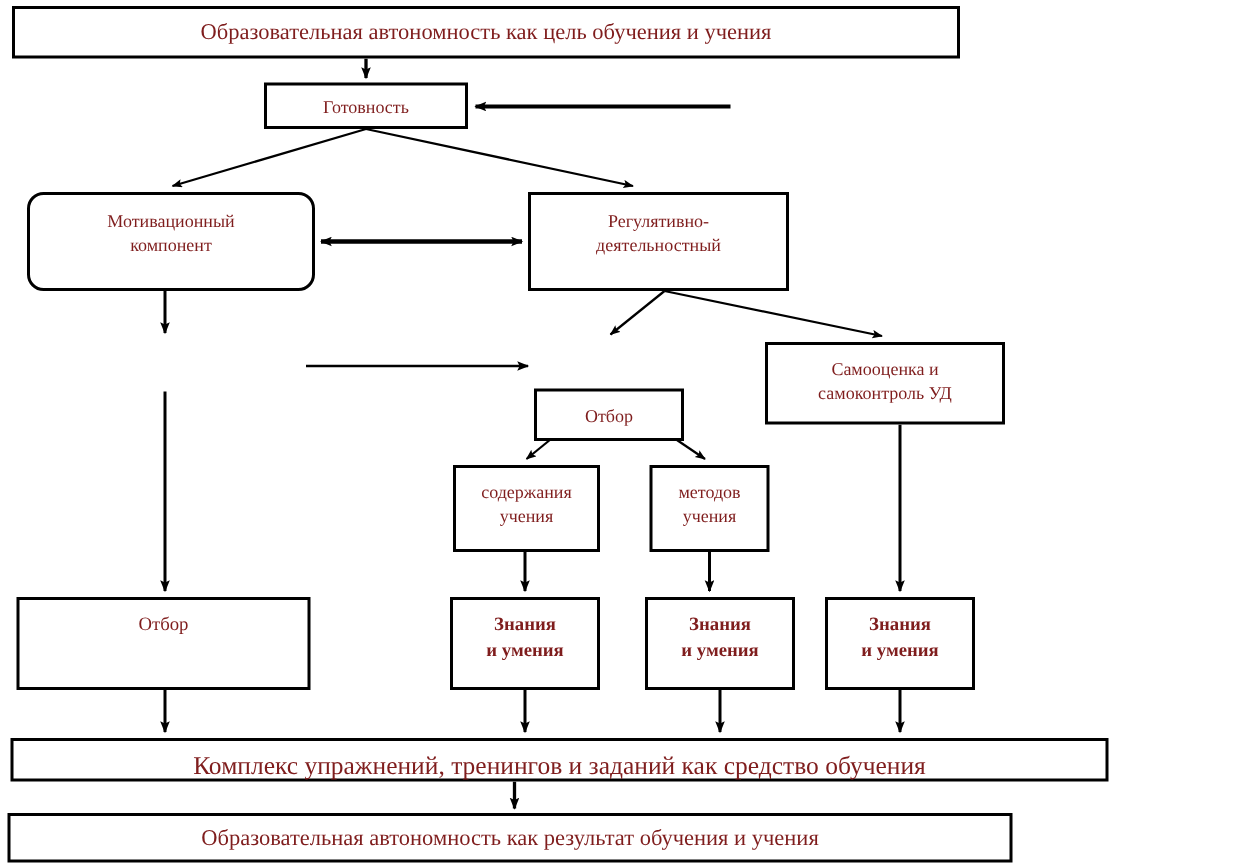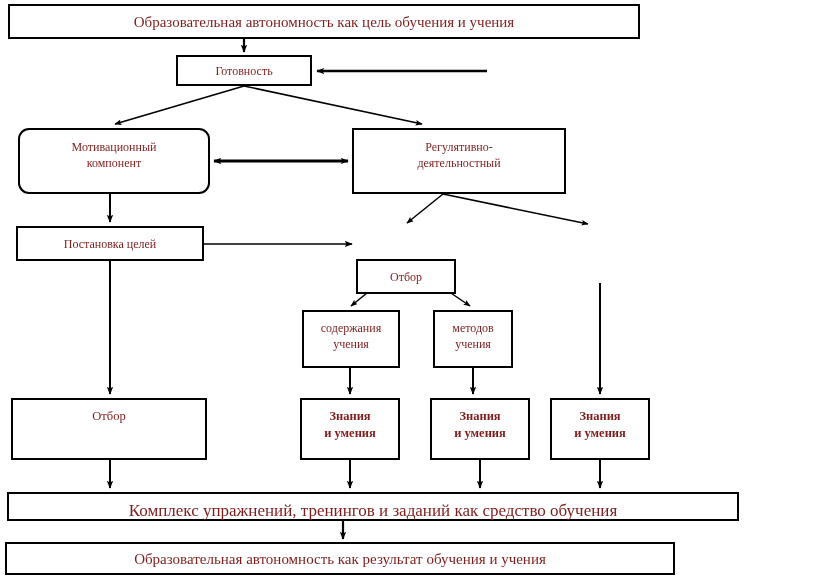--- a/index.html
+++ b/index.html
@@ -31,21 +31,21 @@
     display: block;
     width: 100%;
     line-height: 1.35;
     white-space: pre-line;
   }
   
   #n-goal      { left: 8px;   top: 4px;   width: 632px; height: 35px;  font-size: 15px; padding-top: 6px; }
   #n-ready     { left: 176px; top: 55px;  width: 136px; height: 31px;  font-size: 12px; padding-top: 6px; font-family: Liberation Serif, serif; }
   #n-abilities { left: 487px; top: 71px;  width: 335px; height: 30px;  font-size: 12.5px; padding-top: 6px; }
   #n-motiv     { left: 18px;  top: 128px; width: 192px; height: 66px;  font-size: 12px; padding-top: 9px; border-radius: 11px; }
-  #n-regul     { left: 352px; top: 128px; width: 214px; height: 66px;  font-size: 12px; padding-top: 9px; }
+  #n-regul     { left: 352px; top: 128px; width: 174px; height: 66px;  font-size: 12px; padding-top: 9px; }
   #n-goals     { left: 16px;  top: 226px; width: 188px; height: 35px;  font-size: 12px; padding-top: 8px; }
   #n-select    { left: 356px; top: 227px; width: 100px;  height: 35px;  font-size: 12px; padding-top: 8px; margin-top: 32px; }
   #n-selfeval  { left: 510px; top: 228px; width: 160px; height: 55px;  font-size: 12px; padding-top: 8px; }
   #n-content   { left: 302px; top: 310px; width: 98px;  height: 58px;  font-size: 12px; padding-top: 8px; }
   #n-methods   { left: 433px; top: 310px; width: 80px;  height: 58px;  font-size: 12px; padding-top: 8px; }
   #n-skills    { left: 11px;  top: 398px; width: 196px; height: 62px;  font-size: 12.5px; padding-top: 8px; }
   #n-kn1       { left: 300px; top: 398px; width: 100px; height: 62px;  font-size: 12.5px; padding-top: 8px; font-weight: bold; }
   #n-kn2       { left: 430px; top: 398px; width: 100px; height: 62px;  font-size: 12.5px; padding-top: 8px; font-weight: bold; }
   #n-kn3       { left: 550px; top: 398px; width: 100px; height: 62px;  font-size: 12.5px; padding-top: 8px; font-weight: bold; }
   #n-complex   { left: 7px;   top: 492px; width: 732px; height: 29px;  font-size: 17px; padding-top: 6px; }
@@ -126,28 +126,29 @@
   <div class="node" id="n-motiv">
     <span class="lbl">Мотивационный
 компонент</span>
   </div>
 
   <div class="node" id="n-regul">
     <span class="lbl">Регулятивно-
 деятельностный</span>
   </div>
 
-  <div class="node" id="n-goals">
-    <span class="lbl">Постановка целей</span>
-  </div>
 
   <div class="node" id="n-select">
     <span class="lbl">Отбор</span>
   </div>
 
+  <div class="node" id="n-selfeval">
+    <span class="lbl">Самооценка и
+самоконтроль УД</span>
+  </div>
 
   <div class="node" id="n-content">
     <span class="lbl">содержания
 учения</span>
   </div>
 
   <div class="node" id="n-methods">
     <span class="lbl">методов
 учения</span>
   </div>

